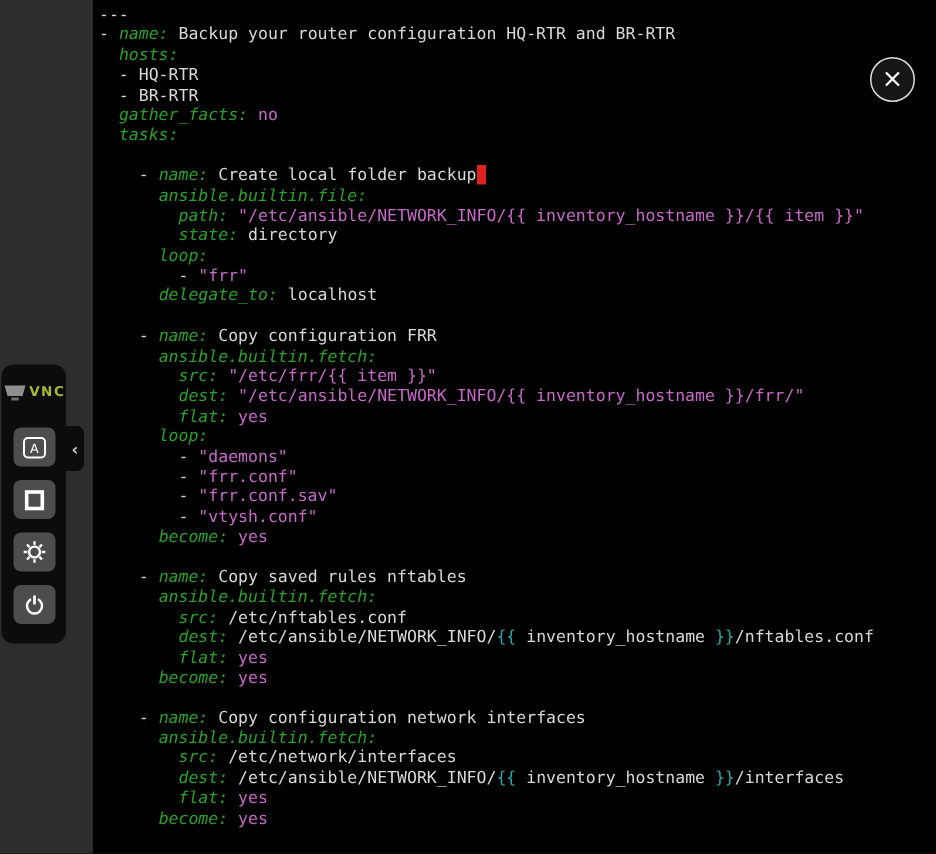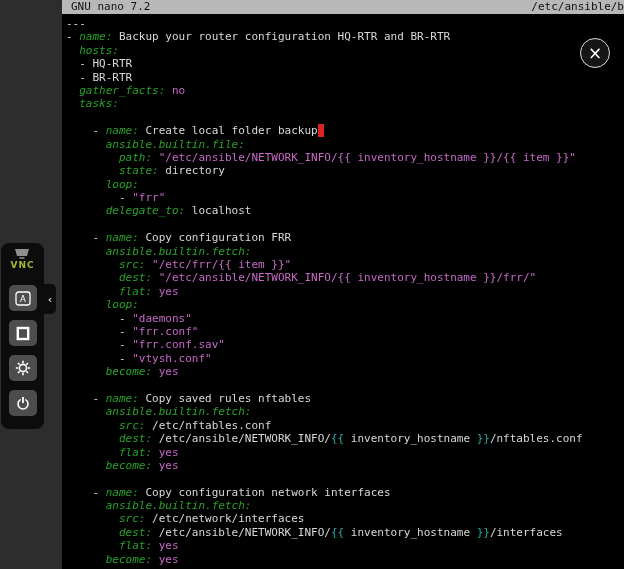--- a/index.html
+++ b/index.html
@@ -46,21 +46,21 @@
     padding: 0; cursor: pointer;
   }
 
   
   .vnc-panel {
     position: absolute; left: 1px; top: 243px; width: 43px; height: 186px;
     background: var(--panel-bg, #0c0c0c); border-radius: 8px;
     display: flex; flex-direction: column; align-items: center;
     padding-top: 5px; gap: 9px;
   }
-  .vnc-logo { display: flex; flex-direction: column; align-items: center; height: 28px; }
+  .vnc-logo { display: flex; flex-direction: row; align-items: center; height: 28px; }
   .logo-text {
     color: var(--logo-green, #a8b832); font-size: 9px; font-weight: bold;
     letter-spacing: 1px; font-family: "DejaVu Sans", sans-serif;
   }
   .vnc-btn {
     width: 28px; height: 26px; border-radius: 5px;
     background: var(--btn-bg, #4d4d4d); border: none; padding: 0;
     display: flex; align-items: center; justify-content: center; cursor: pointer;
   }
   .vnc-handle {
@@ -70,24 +70,20 @@
     color: #cfcfcf; font-size: 11px; font-weight: bold; cursor: pointer;
     font-family: "DejaVu Sans", sans-serif;
   }
 </style>
 </head>
 <body>
 
 <div class="desktop">
 
   <div class="terminal">
-    <div class="titlebar">
-      <span class="app">GNU nano 7.2</span>
-      <span class="file">/etc/ansible/b</span>
-    </div>
     <div class="editor"><div class="line"><span class="c-w">---</span></div><div class="line"><span class="c-w">- </span><span class="c-k">name:</span><span class="c-w"> Backup your router configuration HQ-RTR and BR-RTR</span></div><div class="line"><span class="c-w">  </span><span class="c-k">hosts:</span></div><div class="line"><span class="c-w">  - HQ-RTR</span></div><div class="line"><span class="c-w">  - BR-RTR</span></div><div class="line"><span class="c-w">  </span><span class="c-k">gather_facts:</span><span class="c-w"> </span><span class="c-s">no</span></div><div class="line"><span class="c-w">  </span><span class="c-k">tasks:</span></div><div class="line">&nbsp;</div><div class="line"><span class="c-w">    - </span><span class="c-k">name:</span><span class="c-w"> Create local folder backup</span><span class="c-cur"> </span></div><div class="line"><span class="c-w">      </span><span class="c-k">ansible.builtin.file:</span></div><div class="line"><span class="c-w">        </span><span class="c-k">path:</span><span class="c-w"> </span><span class="c-s">"/etc/ansible/NETWORK_INFO/{{ inventory_hostname }}/{{ item }}"</span></div><div class="line"><span class="c-w">        </span><span class="c-k">state:</span><span class="c-w"> directory</span></div><div class="line"><span class="c-w">      </span><span class="c-k">loop:</span></div><div class="line"><span class="c-w">        - </span><span class="c-s">"frr"</span></div><div class="line"><span class="c-w">      </span><span class="c-k">delegate_to:</span><span class="c-w"> localhost</span></div><div class="line">&nbsp;</div><div class="line"><span class="c-w">    - </span><span class="c-k">name:</span><span class="c-w"> Copy configuration FRR</span></div><div class="line"><span class="c-w">      </span><span class="c-k">ansible.builtin.fetch:</span></div><div class="line"><span class="c-w">        </span><span class="c-k">src:</span><span class="c-w"> </span><span class="c-s">"/etc/frr/{{ item }}"</span></div><div class="line"><span class="c-w">        </span><span class="c-k">dest:</span><span class="c-w"> </span><span class="c-s">"/etc/ansible/NETWORK_INFO/{{ inventory_hostname }}/frr/"</span></div><div class="line"><span class="c-w">        </span><span class="c-k">flat:</span><span class="c-w"> </span><span class="c-s">yes</span></div><div class="line"><span class="c-w">      </span><span class="c-k">loop:</span></div><div class="line"><span class="c-w">        - </span><span class="c-s">"daemons"</span></div><div class="line"><span class="c-w">        - </span><span class="c-s">"frr.conf"</span></div><div class="line"><span class="c-w">        - </span><span class="c-s">"frr.conf.sav"</span></div><div class="line"><span class="c-w">        - </span><span class="c-s">"vtysh.conf"</span></div><div class="line"><span class="c-w">      </span><span class="c-k">become:</span><span class="c-w"> </span><span class="c-s">yes</span></div><div class="line">&nbsp;</div><div class="line"><span class="c-w">    - </span><span class="c-k">name:</span><span class="c-w"> Copy saved rules nftables</span></div><div class="line"><span class="c-w">      </span><span class="c-k">ansible.builtin.fetch:</span></div><div class="line"><span class="c-w">        </span><span class="c-k">src:</span><span class="c-w"> /etc/nftables.conf</span></div><div class="line"><span class="c-w">        </span><span class="c-k">dest:</span><span class="c-w"> /etc/ansible/NETWORK_INFO/</span><span class="c-j">{{</span><span class="c-w"> inventory_hostname </span><span class="c-j">}}</span><span class="c-w">/nftables.conf</span></div><div class="line"><span class="c-w">        </span><span class="c-k">flat:</span><span class="c-w"> </span><span class="c-s">yes</span></div><div class="line"><span class="c-w">      </span><span class="c-k">become:</span><span class="c-w"> </span><span class="c-s">yes</span></div><div class="line">&nbsp;</div><div class="line"><span class="c-w">    - </span><span class="c-k">name:</span><span class="c-w"> Copy configuration network interfaces</span></div><div class="line"><span class="c-w">      </span><span class="c-k">ansible.builtin.fetch:</span></div><div class="line"><span class="c-w">        </span><span class="c-k">src:</span><span class="c-w"> /etc/network/interfaces</span></div><div class="line"><span class="c-w">        </span><span class="c-k">dest:</span><span class="c-w"> /etc/ansible/NETWORK_INFO/</span><span class="c-j">{{</span><span class="c-w"> inventory_hostname </span><span class="c-j">}}</span><span class="c-w">/interfaces</span></div><div class="line"><span class="c-w">        </span><span class="c-k">flat:</span><span class="c-w"> </span><span class="c-s">yes</span></div><div class="line"><span class="c-w">      </span><span class="c-k">become:</span><span class="c-w"> </span><span class="c-s">yes</span></div></div>
   </div>
 
   <button class="close-btn">
     <span>×</span>
   </button>
 
   <div class="vnc-panel">
     <div class="vnc-logo">
       <svg width="18" height="12" viewBox="0 0 18 12" aria-hidden="true">

